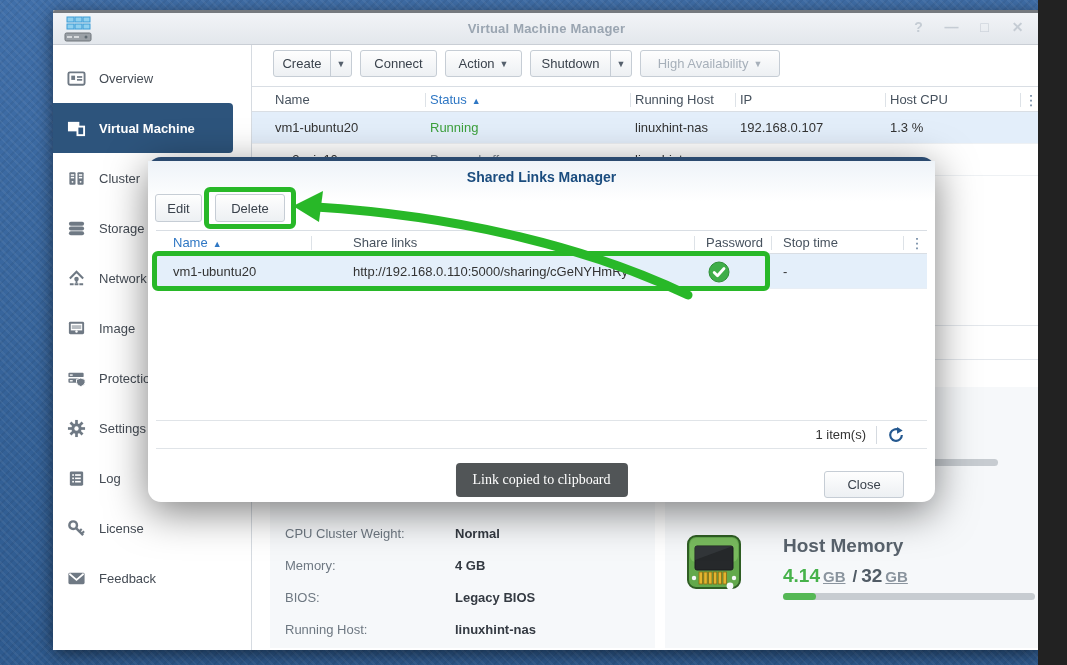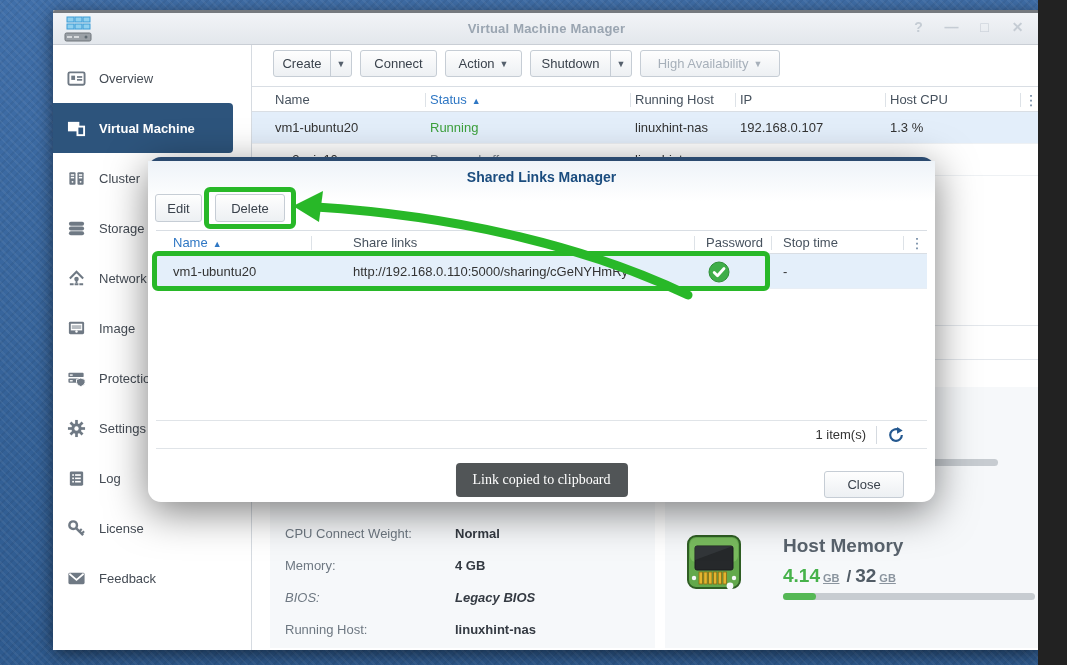--- a/index.html
+++ b/index.html
@@ -61,21 +61,21 @@
   .panel.right{left:413px;width:375px;}
   .det-row{position:absolute;left:0;width:100%;height:32px;line-height:32px;font-size:13px;}
   .det-row .dl{position:absolute;left:15px;color:#6e7882;}
   .det-row .dv{position:absolute;left:185px;color:#343a42;font-weight:bold;}
   .bar-track{position:absolute;height:7px;border-radius:4px;background:#c7ccd1;}
   .bar-fill{position:absolute;left:0;top:0;height:7px;border-radius:4px;background:#55b855;}
   .hm-title{position:absolute;left:118px;top:148px;font-size:19px;font-weight:bold;color:#59636d;}
   .hm-value{position:absolute;left:118px;top:176px;height:26px;line-height:26px;}
   .hm-value .big-g{font-size:19px;font-weight:bold;color:#46b24a;}
   .hm-value .big-d{font-size:19px;font-weight:bold;color:#515c66;}
-  .hm-value .unit{font-size:11px;font-weight:bold;color:#8a949e;margin:0 3px;text-decoration:underline;}
+  .hm-value .unit{font-size:15px;font-weight:bold;color:#8a949e;margin:0 3px;text-decoration:underline;}
   .hm-value .slash{font-size:17px;font-weight:bold;color:#515c66;margin:0 4px;}
   .chip{position:absolute;left:21px;top:147px;width:56px;height:56px;}
   
   .dialog{position:absolute;left:148px;top:157px;width:787px;height:345px;background:#fff;
     border-top:4px solid #2b4a6f;border-radius:13px;box-shadow:0 10px 40px rgba(0,0,0,.5);}
   .dialog::before{content:"";position:absolute;left:0;top:0;width:100%;height:40px;
     background:linear-gradient(#eef3f8,#ffffff);}
   .dlg-title{position:absolute;left:0;top:8px;width:100%;text-align:center;font-size:14px;font-weight:bold;color:#1a4c7e;}
   .dlg-btn{position:absolute;height:28px;display:flex;align-items:center;justify-content:center;
     background:linear-gradient(#fefefe,#edf0f3);border:1px solid #c6cdd5;border-radius:3px;
@@ -322,28 +322,28 @@
               <span class="cell" style="left: 488px;">-</span>
               <span class="cell" style="left: 638px;">-</span>
             </div>
           </div>
 
         <div class="sepline" style="top:280px;"></div>
         <div class="sepline" style="top:314px;"></div>
 
         <div class="panel left" id="detailsPanel">
             <div class="det-row" style="top: 131px;">
-              <span class="dl">CPU Connect Weight:</span>
+              <span class="dl">CPU Cluster Weight:</span>
               <span class="dv">Normal</span>
             </div>
             <div class="det-row" style="top: 163px;">
               <span class="dl">Memory:</span>
               <span class="dv">4 GB</span>
             </div>
-            <div class="det-row" style="top: 195px; font-style: italic;">
+            <div class="det-row" style="top: 195px;">
               <span class="dl">BIOS:</span>
               <span class="dv">Legacy BIOS</span>
             </div>
             <div class="det-row" style="top: 227px;">
               <span class="dl">Running Host:</span>
               <span class="dv">linuxhint-nas</span>
             </div>
           </div>
 
         <div class="panel right">

